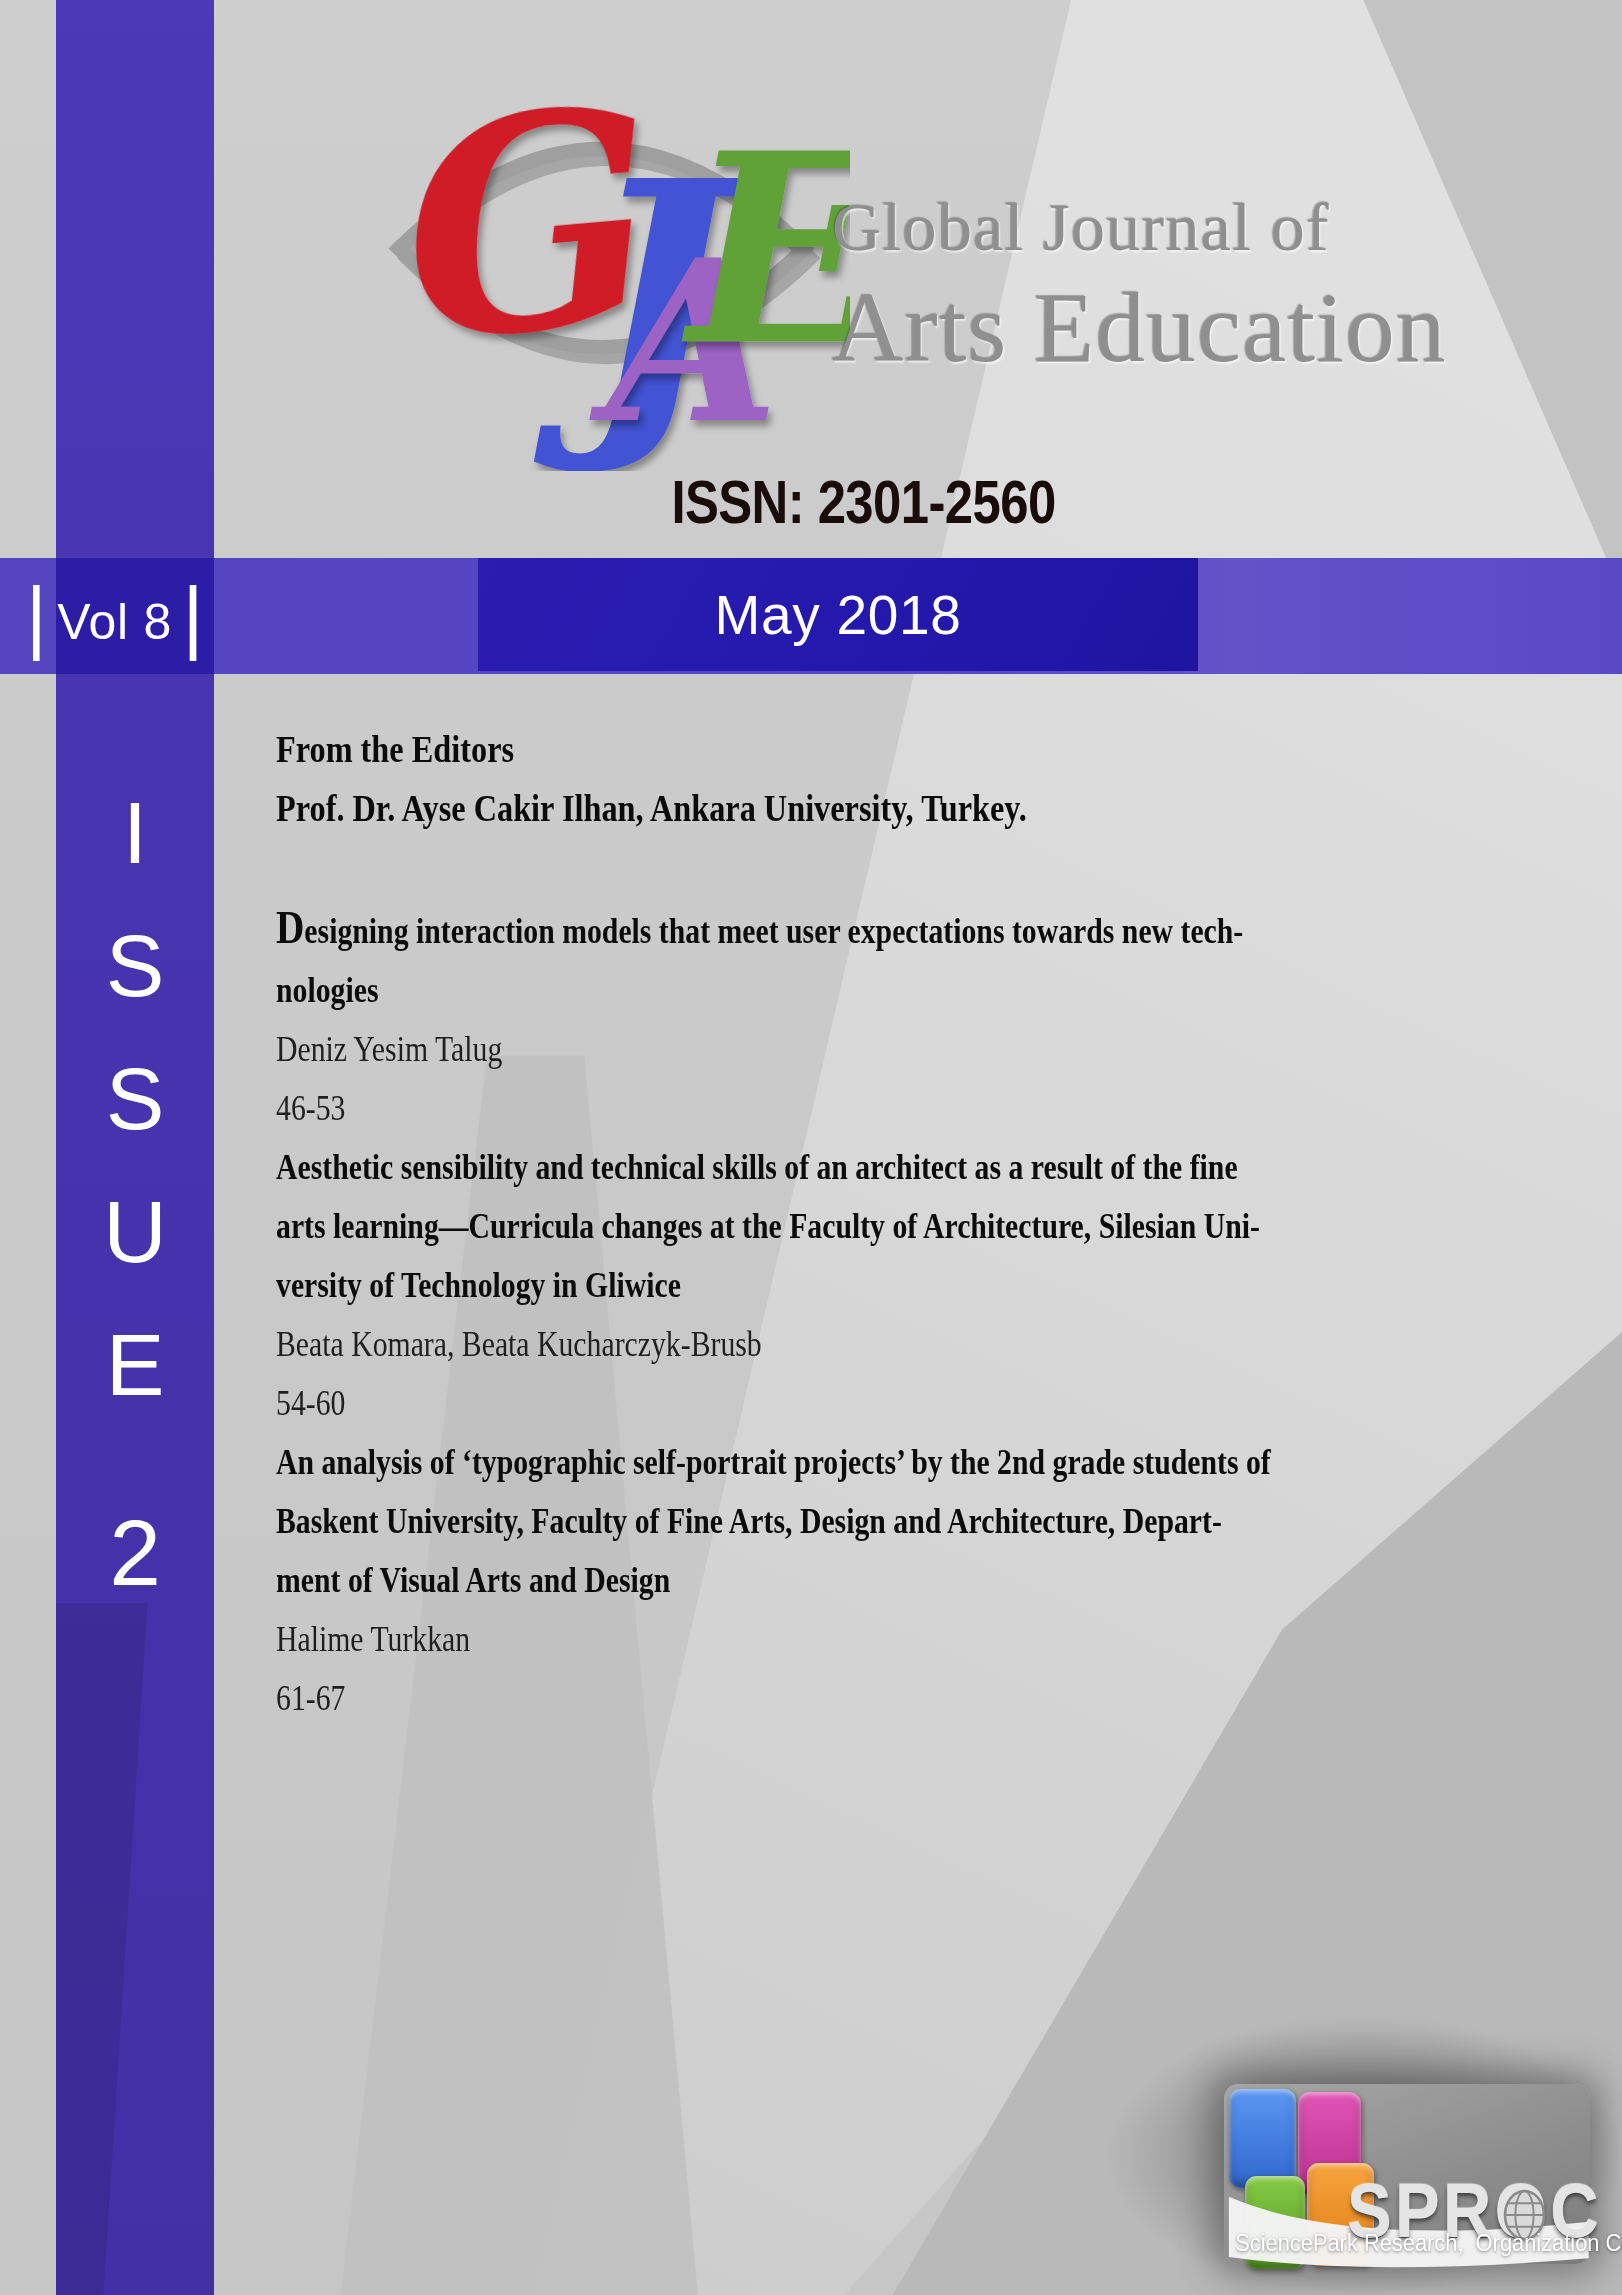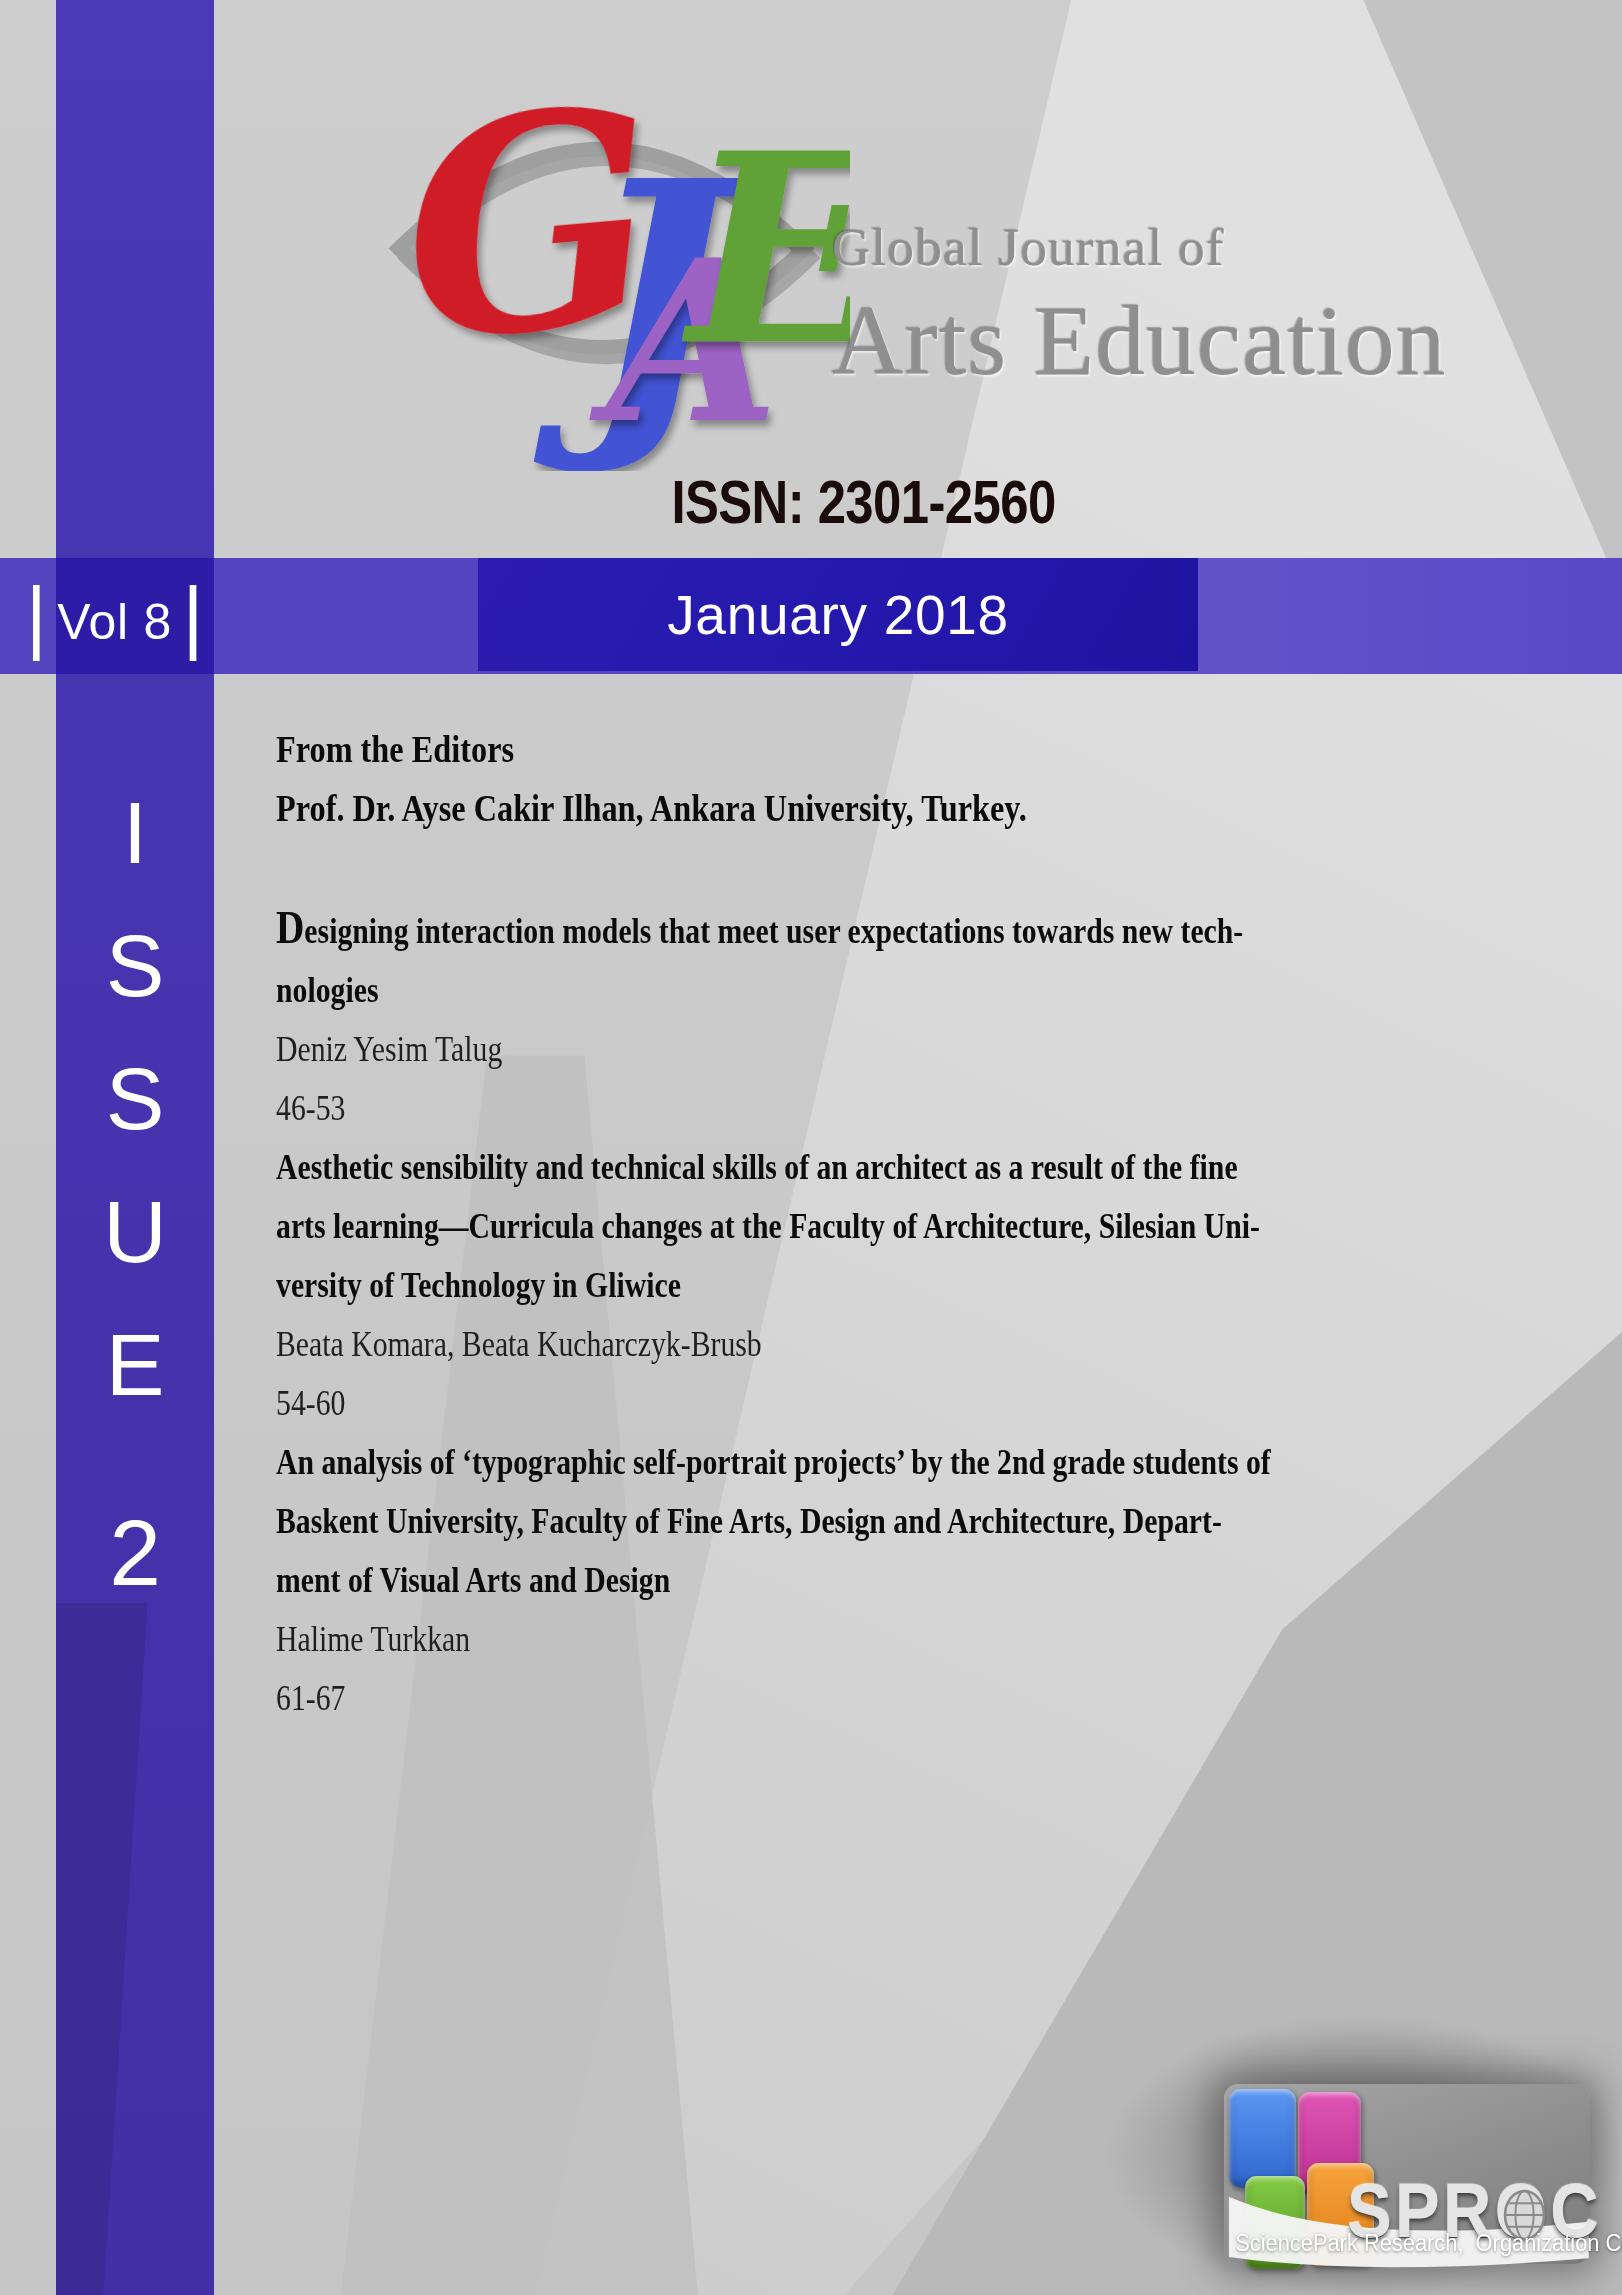--- a/index.html
+++ b/index.html
@@ -27,21 +27,21 @@
           display:flex;align-items:center;justify-content:center;}
   .vol{color:#fff;font-family:"Liberation Sans",sans-serif;white-space:nowrap;z-index:5;}
   .vol .bar{font-size:81px;font-weight:400;vertical-align:-5.2px;padding:0 10.5px;}
   .vol .lbl{font-size:50px;font-weight:400;letter-spacing:0.7px;}
   .date{color:#fff;font-family:"Liberation Sans",sans-serif;font-size:55px;letter-spacing:0.7px;}
   
   .logo-svg{position:absolute;left:353px;top:39px;z-index:2;}
   .jtitle{position:absolute;left:832px;top:193px;z-index:2;color:#8f8f8f;
           text-shadow:-1.3px -1.3px 1.3px rgba(70,70,70,.45),1.3px 2px 2px rgba(255,255,255,.65);
           letter-spacing:1.3px;line-height:1;}
-  .jtitle .l1{font-size:53px;margin-top:28px;}
+  .jtitle .l1{font-size:68px;}
   .jtitle .l2{font-size:99px;margin-top:17px;}
   .issn{position:absolute;left:628px;top:466px;width:471px;z-index:2;text-align:center;
         font-family:"Liberation Sans",sans-serif;font-weight:700;font-size:62px;color:#190c0a;
         transform:scaleX(.82);transform-origin:50% 50%;letter-spacing:-0.7px;white-space:nowrap;}
   
   .spine{position:absolute;left:56px;top:766px;width:158px;z-index:5;display:flex;
          flex-direction:column;align-items:center;color:#fff;
          font-family:"Liberation Sans",sans-serif;}
   .spine .ch{height:133px;display:flex;align-items:center;font-size:88px;font-weight:400;}
   .spine .num{margin-top:56px;height:133px;display:flex;align-items:center;font-size:93px;}
@@ -113,21 +113,21 @@
   </div>
 
   <div class="issn">ISSN: 2301-2560</div>
 
   <div class="band-x">
     <div class="vol">
       <span class="bar">|</span><span class="lbl">Vol 8</span><span class="bar">|</span>
     </div>
   </div>
   <div class="date-box">
-    <div class="date">January 2018</div>
+    <div class="date">May 2018</div>
   </div>
 
   <div class="spine">
     <div class="ch">I</div>
     <div class="ch">S</div>
     <div class="ch">S</div>
     <div class="ch">U</div>
     <div class="ch">E</div>
     <div class="num">2</div>
   </div>

